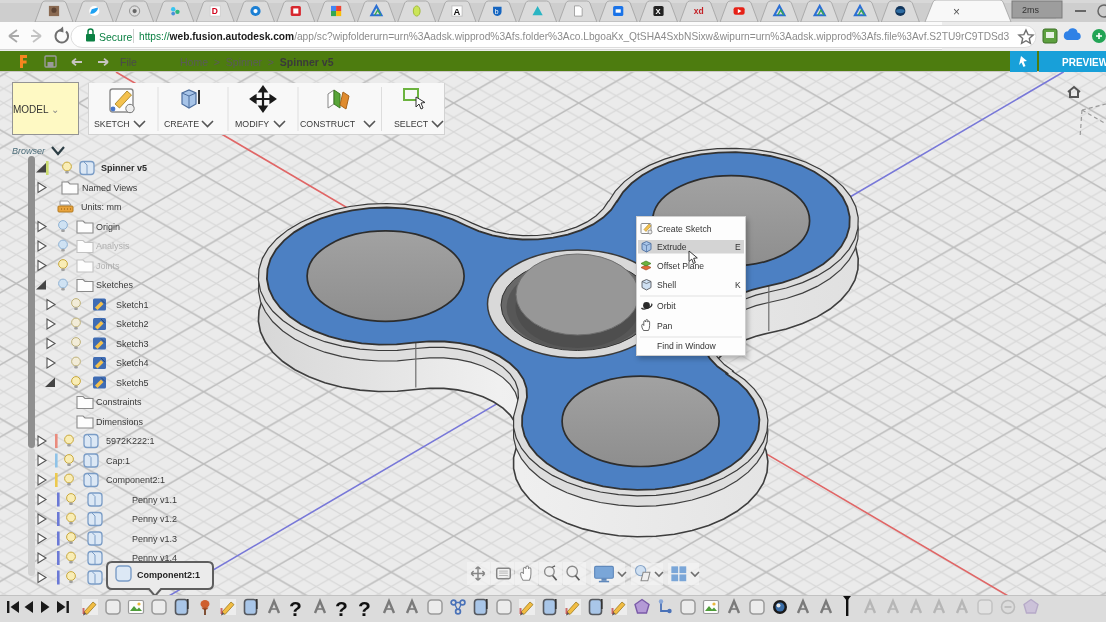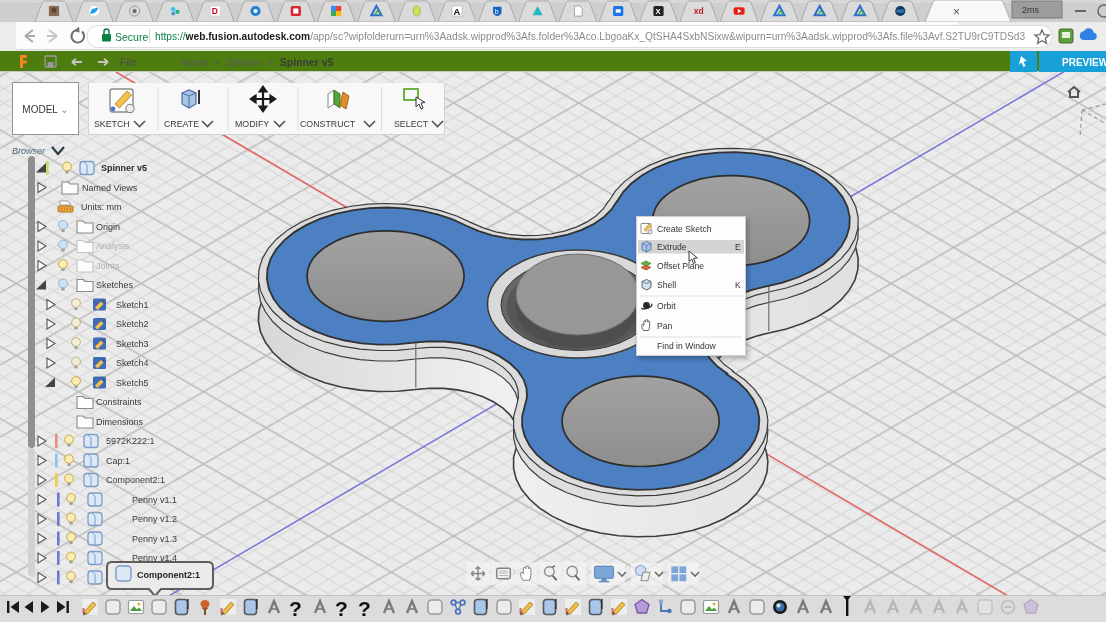--- a/index.html
+++ b/index.html
@@ -203,21 +203,21 @@
       <ellipse cx="900.3" cy="11" rx="5" ry="2.5" fill="#2e6da4"></ellipse>
     </g>
     <path d="M925,22 L933,2 Q934,0 936,0 L1000,0 Q1002,0 1003,2 L1011,22 Z" fill="#f8f8f8" stroke="#9a9a9a" stroke-width="0.7"></path>
     <text x="953" y="16" font-size="12" fill="#555" font-family="Liberation Sans, sans-serif">×</text>
     <path d="M1022,18 L1027,5 Q1028,3 1030,3 L1049,3 Q1051,3 1052,5 L1056,18 Z" fill="#dcdcdc" stroke="#ababab" stroke-width="0.7"></path>
     <rect x="1012" y="1" width="50" height="17" fill="#9d9d9d" stroke="#7a7a7a"></rect>
     <text x="1022" y="13" font-size="9" fill="#333" font-family="Liberation Sans, sans-serif">2ms</text>
     <rect x="1075" y="10" width="11" height="2" fill="#666"></rect>
     <circle cx="1104" cy="11" r="6" fill="none" stroke="#666" stroke-width="1.5"></circle>
   </svg>
-<div style="position:absolute;left:16px;top:22px;width:942px;height:28px;background:#fbfbfb;border-bottom:1px solid #d6d6d6">
+<div style="position:absolute;left:0;top:22px;width:942px;height:28px;background:#fbfbfb;border-bottom:1px solid #d6d6d6">
     <svg width="1106" height="28" style="position:absolute;left:0;top:0">
       <path d="M9,14 L17,8 M9,14 L17,20 M9,14 L19,14" stroke="#a9a9a9" stroke-width="1.8" fill="none"></path>
       <path d="M41,14 L33,8 M41,14 L33,20 M41,14 L31,14" stroke="#c3c3c3" stroke-width="1.8" fill="none"></path>
       <path d="M63,8 A 6.3 6.3 0 1 0 66,9.5" stroke="#6f6f6f" stroke-width="1.9" fill="none"></path>
       <path d="M63,4.5 L63.5,10.5 L58,9 Z" fill="#6f6f6f"></path>
       <rect x="71" y="3.5" width="965" height="22" rx="11" fill="#ffffff" stroke="#dcdcdc"></rect>
       <rect x="86" y="12" width="9" height="7.5" rx="1" fill="#0b8043"></rect>
       <path d="M88,12 v-2.5 a2.5 2.5 0 0 1 5,0 V12" stroke="#0b8043" stroke-width="1.5" fill="none"></path>
       <text x="99" y="18.5" font-size="10.5" fill="#0b8043" font-family="Liberation Sans, sans-serif">Secure</text>
       <rect x="133" y="7" width="1" height="14" fill="#d0d0d0"></rect>
@@ -243,21 +243,21 @@
       <path d="M72,11 h10 a0,0 0 0 0 0,0 M72,11 l4,-3.4 M72,11 l4,3.4" stroke="#c7c5c2" stroke-width="1.8" fill="none"></path>
       <path d="M108,11 h-10 M108,11 l-4,-3.4 M108,11 l-4,3.4" stroke="#c7c5c2" stroke-width="1.8" fill="none"></path>
       <text x="120" y="14.5" font-size="10.5" fill="#4a4a4a" font-family="Liberation Sans, sans-serif">File</text>
       <text x="180" y="14.5" font-size="10.5" fill="#5a5a5a" font-family="Liberation Sans, sans-serif">Home&nbsp;&nbsp;&gt;&nbsp;&nbsp;Spinner&nbsp;&nbsp;&gt;&nbsp;&nbsp;<tspan font-weight="bold" fill="#3a3a3a">Spinner v5</tspan></text>
       <rect x="1010" y="0" width="27" height="21" fill="#18a0d9"></rect>
       <path d="M1021,5 l6,5 -3.5,.5 2,4.5 -2,1 -2,-4.5 -2.5,2.5 Z" fill="#fff"></path>
       <rect x="1039" y="0" width="67" height="21" fill="#18a0d9"></rect>
       <text x="1062" y="14.5" font-size="10" font-weight="bold" fill="#fff" font-family="Liberation Sans, sans-serif">PREVIEW</text>
     </svg>
   </div>
-<div style="position:absolute;left:12px;top:82px;width:67px;height:53px;background:#ffffff;border:1px solid #949494;font-size:10px;color:#333;text-align:center;line-height:53px">MODEL <span style="color:#8a8a8a">⌄</span></div>
+<div style="position:absolute;left:12px;top:82px;width:67px;height:53px;background:#fef9c3;border:1px solid #949494;font-size:10px;color:#333;line-height:53px">MODEL <span style="color:#8a8a8a">⌄</span></div>
 <div style="position:absolute;left:88px;top:83px;width:357px;height:52px;background:#f8f8f8;border:1px solid #d2d2d2;border-top:none"></div>
 <svg width="360" height="54" style="position:absolute;left:88px;top:83px">
     <rect x="69.5" y="4" width="1" height="44" fill="#dddddd"></rect>
     <rect x="139.5" y="4" width="1" height="44" fill="#dddddd"></rect>
     <rect x="209.5" y="4" width="1" height="44" fill="#dddddd"></rect>
     <rect x="293" y="4" width="1" height="44" fill="#dddddd"></rect>
     <g transform="translate(22,4)">
       <rect x="0" y="2" width="23" height="23" rx="2.5" fill="#fdfdfd" stroke="#8a8a8a" stroke-width="1.4"></rect>
       <path d="M5,17 L17,4 l4.5,4 L9.5,21 Z" fill="#f4c14d" stroke="#a8842a" stroke-width="0.9"></path>
       <circle cx="20" cy="21.5" r="4.2" fill="#eee" stroke="#777"></circle>

